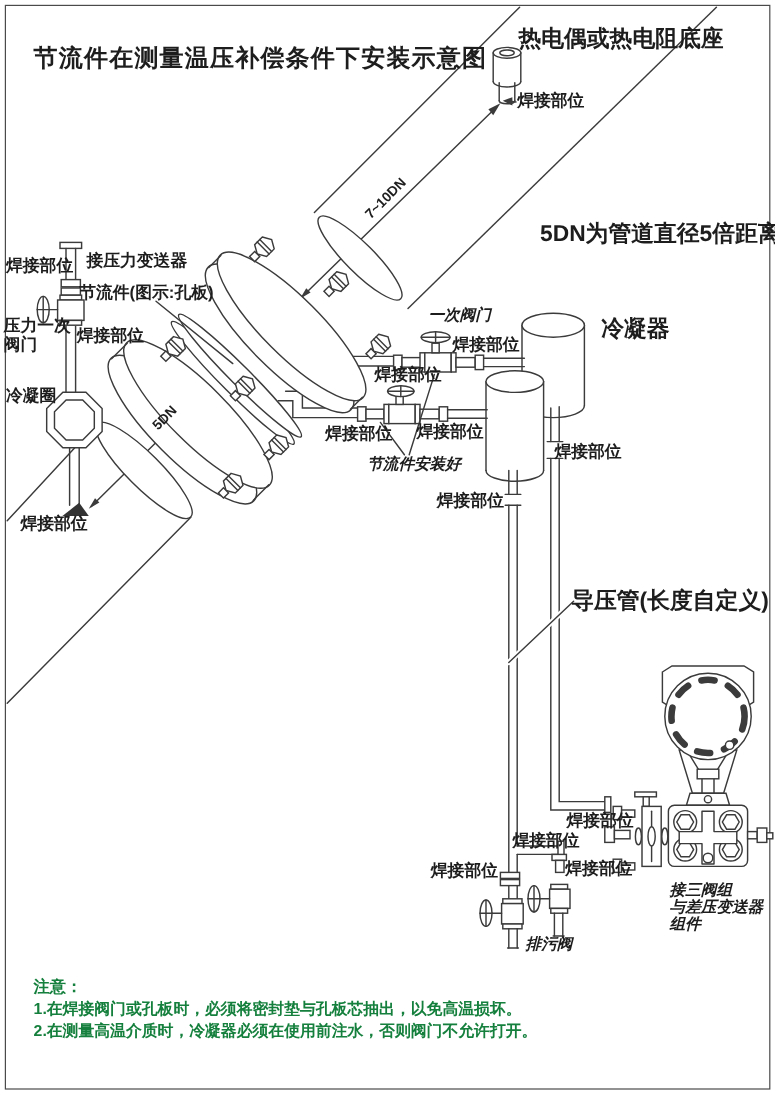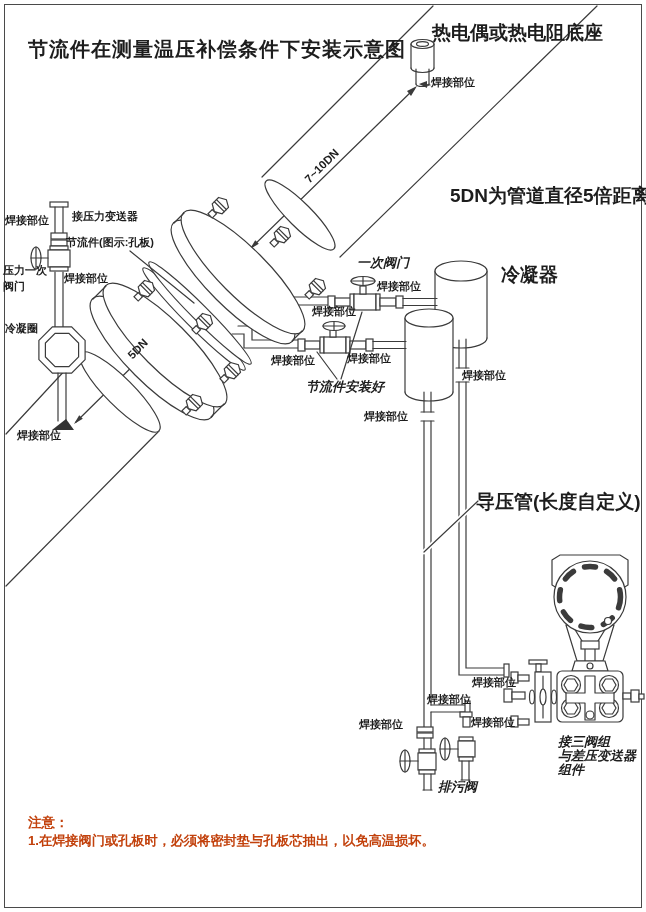--- a/index.html
+++ b/index.html
@@ -1,25 +1,25 @@
 <!DOCTYPE html>
 <html><head>
 <meta charset="utf-8">
 <style>
   html,body{margin:0;padding:0;}
   body{width:646px;height:912px;background:#ffffff;position:relative;overflow:hidden;
        font-family:"Liberation Sans","DejaVu Sans",sans-serif;}
   .frame{position:absolute;left:4px;top:4px;width:636px;height:902px;border:1.6px solid #4a4a4a;background:#fff;}
   svg{position:absolute;left:0;top:0;}
-  .lbl{position:absolute;white-space:nowrap;color:#1d1d1d;font-weight:600;font-size:11px;line-height:1.1;}
+  .lbl{position:absolute;white-space:nowrap;color:#1d1d1d;font-weight:600;font-size:14px;line-height:1.1;}
   .lbl.big{font-size:20px;font-weight:700;letter-spacing:1px;}
   .lbl.h14{font-size:19px;font-weight:700;}
   .lbl.h13{font-size:13px;font-weight:700;font-style:italic;}
   .rot{transform:translate(-50%,-50%) rotate(-45deg);transform-origin:center;font-size:11.5px;font-weight:600;}
-  .notes{position:absolute;left:28px;top:814px;color:#c2410c;font-size:13.2px;line-height:18px;font-weight:600;}
+  .notes{position:absolute;left:28px;top:814px;color:#15803d;font-size:13.2px;line-height:18px;font-weight:600;}
   .notes .nhead{font-weight:700;font-size:13.5px;}
 </style>
 </head>
 <body>
 
 <div class="frame"></div>
 
 <svg width="646" height="912" viewBox="0 0 646 912" stroke="#3b3b3b" stroke-width="1.2" fill="none" stroke-linecap="round">
   <defs>
     <g id="bolt">
@@ -296,13 +296,14 @@
 <div class="lbl" style="left:471px;top:716px">焊接部位</div>
 <div class="lbl" style="left:359px;top:718px">焊接部位</div>
 <div class="lbl h13" style="left:558px;top:735px">接三阀组</div>
 <div class="lbl h13" style="left:558px;top:749px">与差压变送器</div>
 <div class="lbl h13" style="left:558px;top:763px">组件</div>
 <div class="lbl h13" style="left:438px;top:780px">排污阀</div>
 
 <div class="notes">
   <div class="nhead">注意：</div>
   <div>1.在焊接阀门或孔板时，必须将密封垫与孔板芯抽出，以免高温损坏。</div>
+  <div>2.在测量高温介质时，冷凝器必须在使用前注水，否则阀门不允许打开。</div>
 </div>
 
 </body></html>

